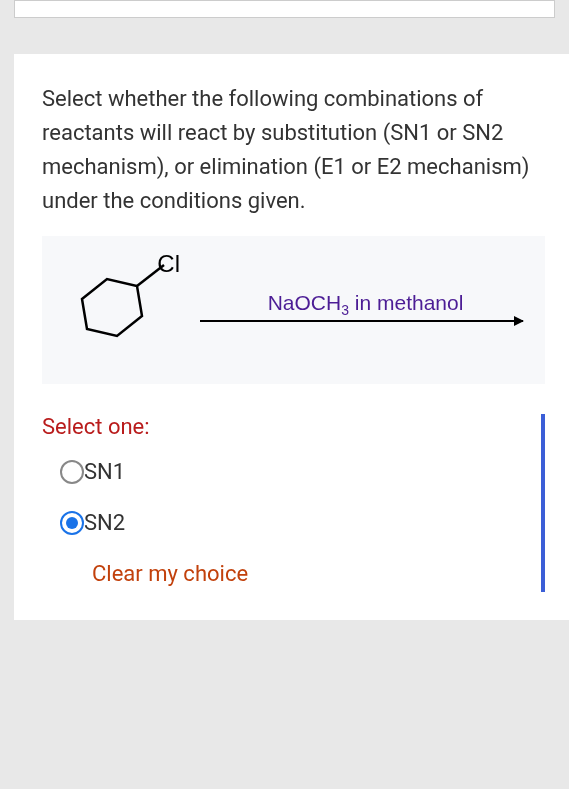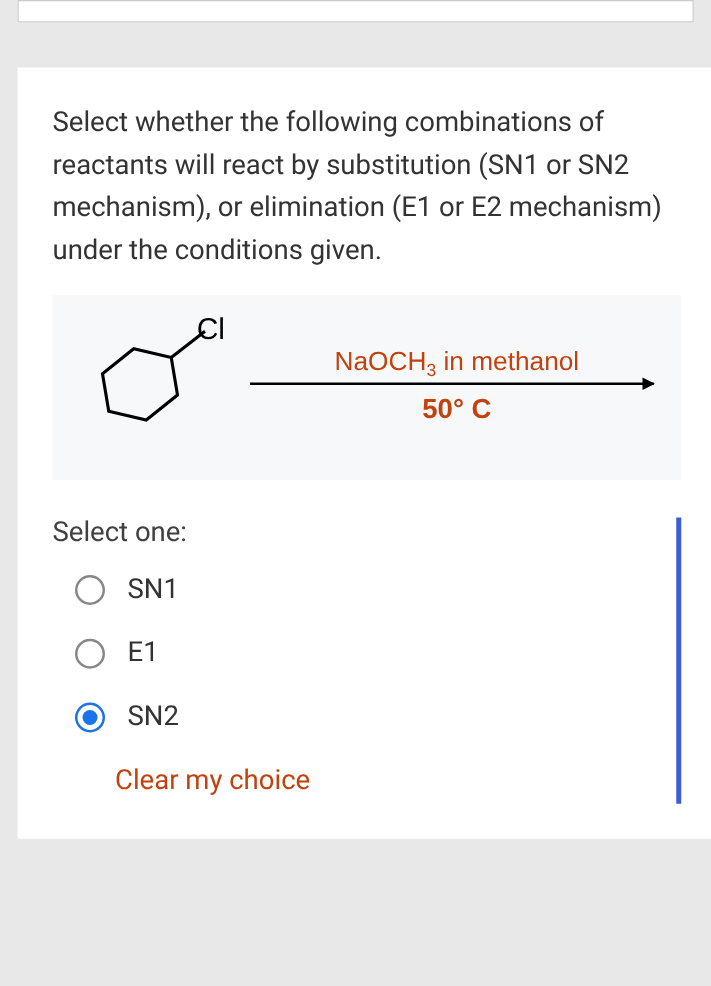--- a/index.html
+++ b/index.html
@@ -48,21 +48,21 @@
     top: -4px;
     right: 2px;
     font-family: Arial, sans-serif;
     font-size: 24px;
     color: #000;
   }
   .arrow-block {
     flex: 1;
     text-align: center;
     font-family: Arial, sans-serif;
-    color: #c2410c;
+    color: #4c1d95;
   }
   .reagent {
     font-size: 21px;
     margin-bottom: 2px;
   }
   .reagent sub {
     font-size: 14px;
     vertical-align: sub;
   }
   .arrow-line {
@@ -84,27 +84,26 @@
     font-size: 22px;
     font-weight: bold;
   }
   .answer-block {
     border-right: 4px solid #3b5ed7;
     padding-right: 12px;
     padding-bottom: 6px;
   }
   .select-one {
     font-size: 22px;
-    color: #404040;
+    color: #b91c1c;
     margin-bottom: 20px;
   }
   .option {
     display: flex;
     align-items: center;
-    gap: 18px;
     margin: 0 0 26px 18px;
     font-size: 22px;
     color: #333;
     cursor: pointer;
   }
   .radio {
     width: 24px;
     height: 24px;
     border: 2px solid #888;
     border-radius: 50%;
@@ -146,34 +145,29 @@
         <polygon points="30,45 55,25 85,32 90,62 65,82 35,75" fill="none" stroke="#000" stroke-width="2.5"></polygon>
         <line x1="85" y1="32" x2="112" y2="11" stroke="#000" stroke-width="2.5"></line>
       </svg>
       <span class="label-cl">Cl</span>
     </div>
     <div class="arrow-block">
       <div class="reagent">
         <span>NaOCH</span><sub>3</sub><span> in methanol</span>
       </div>
       <div class="arrow-line"></div>
-      <div class="temp">50° C</div>
     </div>
   </div>
 
   <div class="answer-block">
     <div class="select-one">Select one:</div>
 
     <div class="option">
       <span class="radio"></span>
       <span>SN1</span>
-    </div>
-    <div class="option">
-      <span class="radio"></span>
-      <span>E1</span>
     </div>
     <div class="option">
       <span class="radio selected"></span>
       <span>SN2</span>
     </div>
 
     <span class="clear-link">Clear my choice</span>
   </div>
 
 </div>

